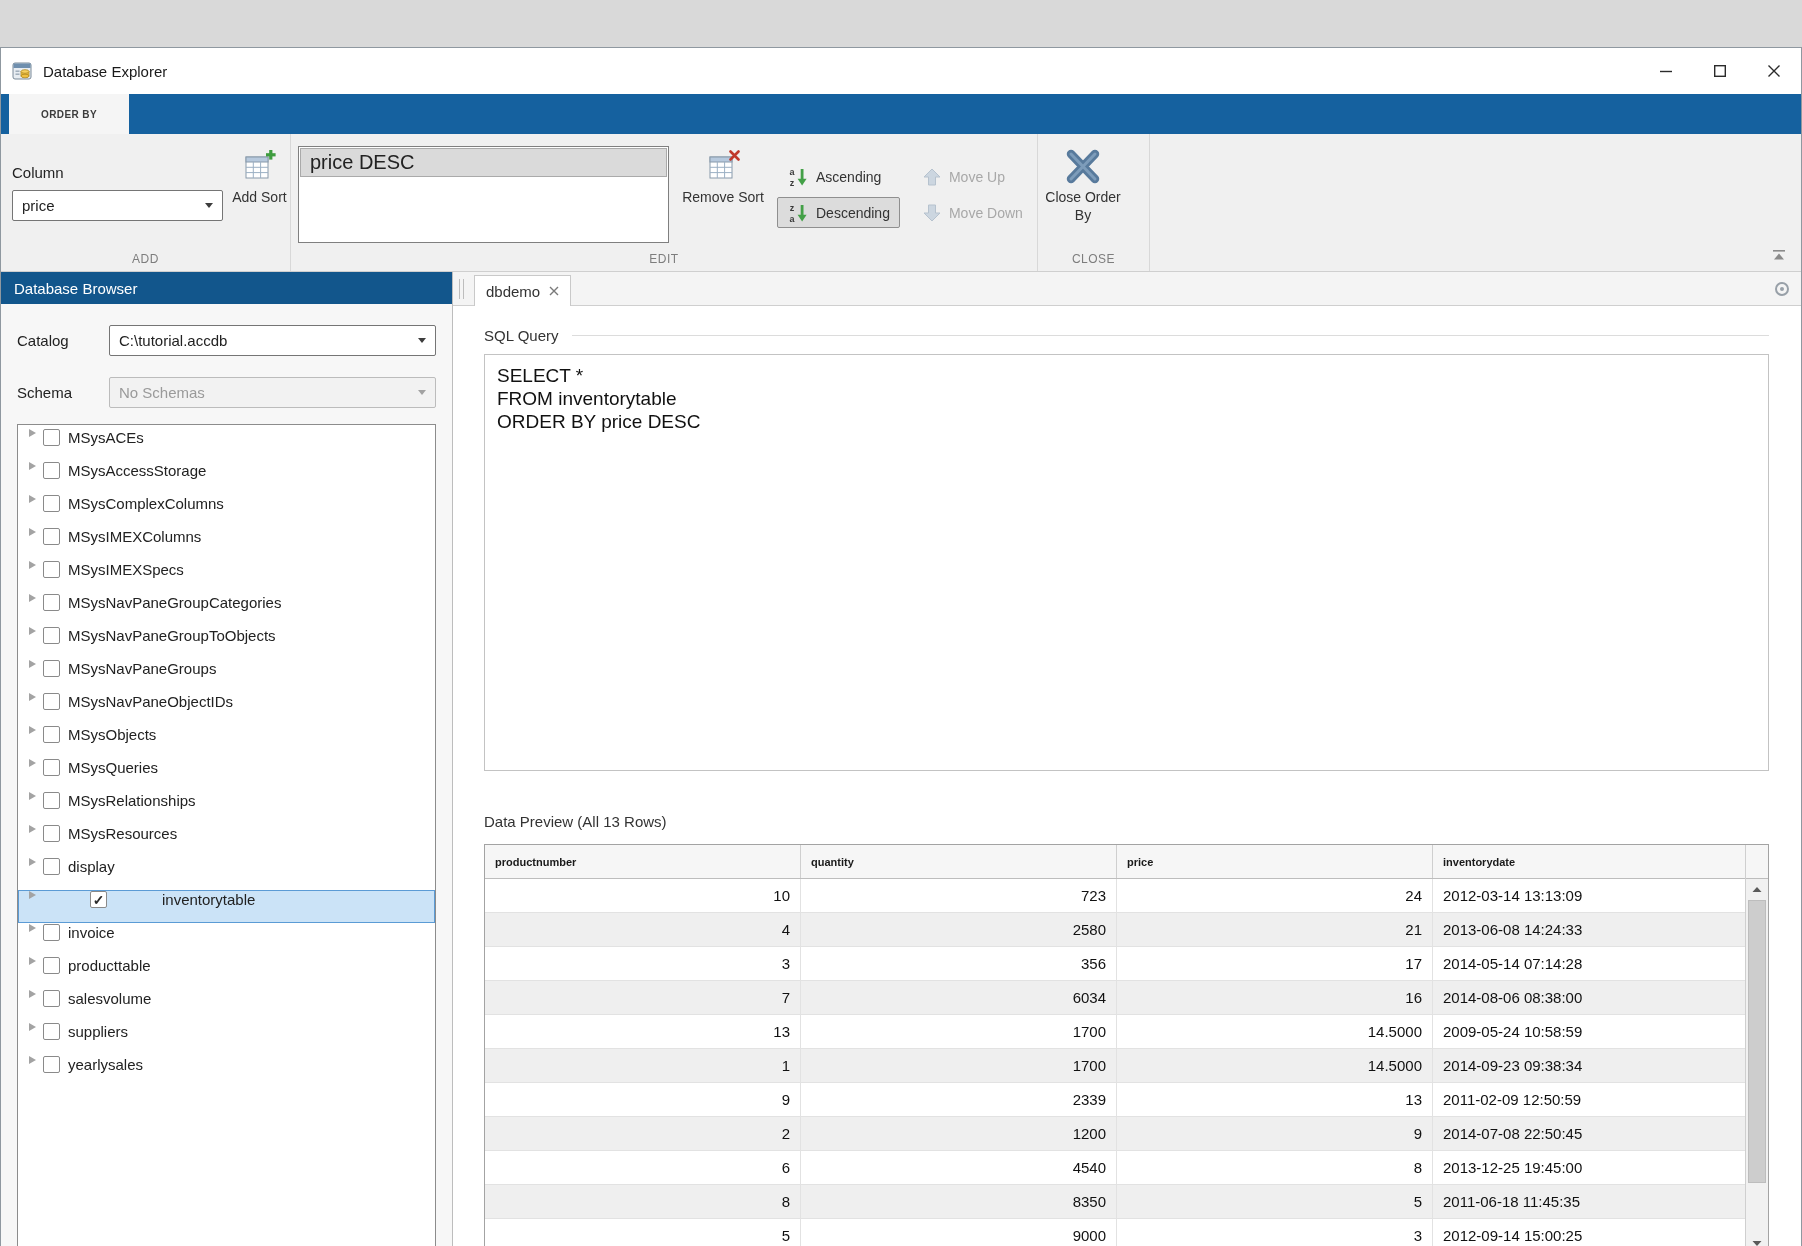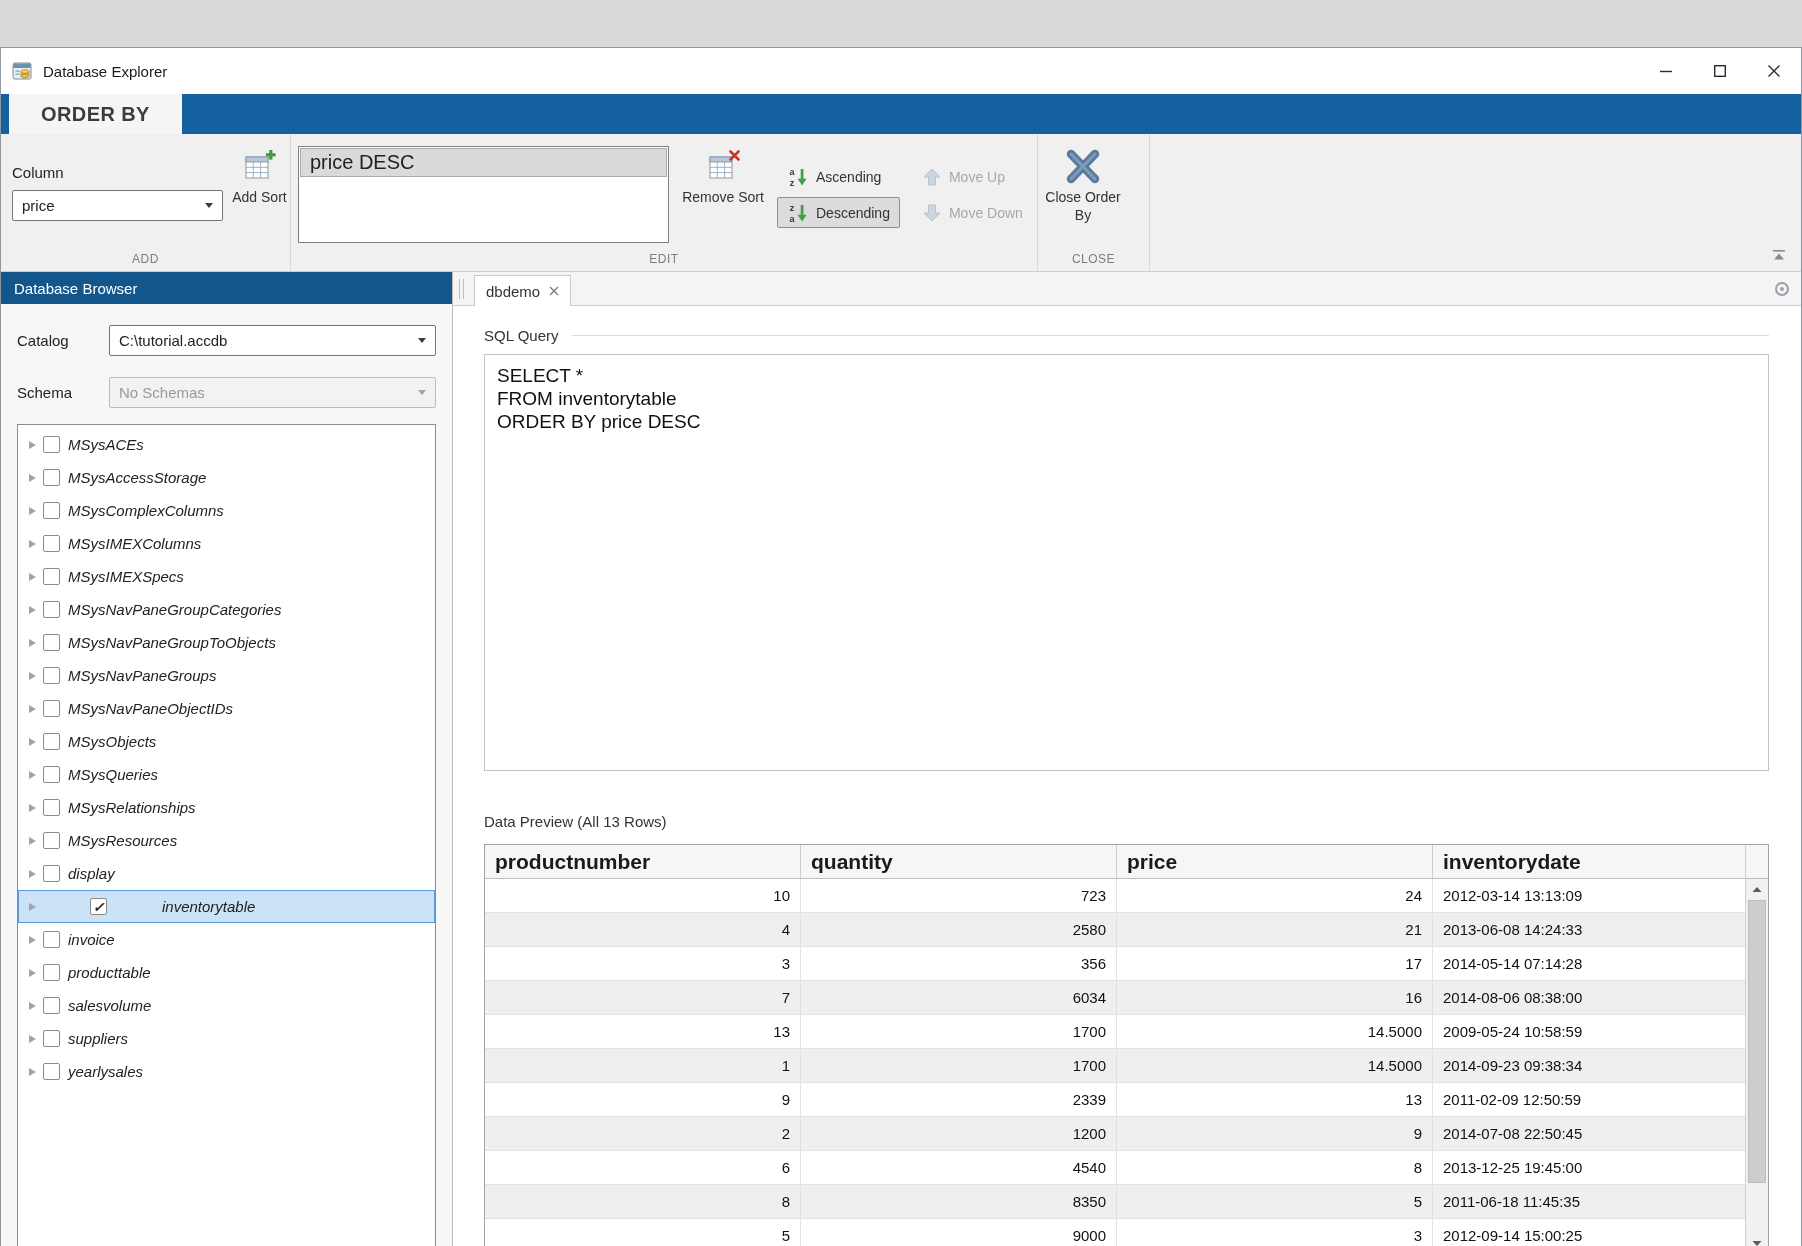--- a/index.html
+++ b/index.html
@@ -9,21 +9,21 @@
 
   
   .titlebar { height:46px; flex:0 0 auto; display:flex; align-items:center; background:#fff; }
   .app-icon { margin-left:11px; display:flex; }
   .title-text { margin-left:11px; font-size:15px; color:#1a1a1a; }
   .win-controls { margin-left:auto; display:flex; height:100%; }
   .win-btn { width:54px; height:100%; display:flex; align-items:center; justify-content:center; }
 
   
   .tabstrip { height:40px; flex:0 0 auto; background:#15619f; display:flex; }
-  .ribbon-tab { margin-left:8px; padding:0 32px; background:#f5f5f5; display:flex; align-items:center; font-size:20px; font-weight:bold; color:#3c3c3c; letter-spacing:.4px; }
+  .ribbon-tab { margin-left:8px; padding:0 32px; background:#f5f5f5; display:flex; align-items:center; font-size:10px; font-weight:bold; color:#3c3c3c; letter-spacing:.4px; }
 
   
   .toolbar { height:138px; flex:0 0 auto; background:#f0f0f0; border-bottom:1px solid #cfcfcf; display:flex; }
   .section { position:relative; display:flex; align-items:flex-start; flex:0 0 auto; }
   .section + .section { border-left:1px solid #d8d8d8; }
   .section-label { position:absolute; bottom:5px; left:0; right:0; text-align:center; font-size:12px; color:#7d7d7d; letter-spacing:.5px; }
   .sec-add { width:289px; }
   .sec-edit { width:747px; }
   .sec-close { width:112px; justify-content:flex-start; }
   .sec-filler { flex:1 1 auto; }
@@ -59,21 +59,21 @@
   
   .main { flex:1 1 auto; display:flex; min-height:0; }
 
   
   .left-panel { width:452px; flex:0 0 auto; background:#f7f7f7; border-right:1px solid #bdbdbd; display:flex; flex-direction:column; min-height:0; }
   .browser-header { height:32px; flex:0 0 auto; background:#12568c; color:#fff; font-size:15px; display:flex; align-items:center; padding-left:13px; }
   .field-row { display:flex; align-items:center; margin:21px 16px 0 16px; flex:0 0 auto; }
   .field-row .field-label { width:92px; font-size:15px; color:#222; flex:0 0 auto; }
   .field-row .dropdown { flex:1 1 auto; }
   .tree-box { margin:16px 16px 14px 16px; border:1px solid #8c8c8c; background:#fff; flex:1 1 auto; overflow:hidden; padding-top:3px; }
-  .tree-item { height:33px; display:flex; align-items:center; padding-left:5px; border:1px solid transparent;font-style:italic; }
+  .tree-item { height:33px; display:flex; padding-left:5px; border:1px solid transparent; }
   .tree-item.selected { background:#cbe3f7; border-color:#5b9bd5;gap:47px; }
   .twisty { width:0; height:0; border-left:7px solid #a3a3a3; border-top:4.5px solid transparent; border-bottom:4.5px solid transparent; margin:0 7px 0 5px; flex:0 0 auto; }
   .cbx { width:17px; height:17px; border:1px solid #8a8a8a; border-radius:2px; background:#fff; margin-right:8px; display:flex; align-items:center; justify-content:center; font-size:14px; color:#2b2b2b; flex:0 0 auto; }
   .cbx.checked::after { content:"✓"; font-weight:bold; line-height:1; }
   .tree-label { font-size:15px; color:#222; white-space:nowrap; }
   .panel-bottom { flex:0 0 auto; height:27px; border-top:1px solid #d6d6d6; background:#f0f0f0; display:flex; align-items:center; padding-left:10px; }
 
   
   .right-panel { flex:1 1 auto; display:flex; flex-direction:column; min-width:0; background:#fff; }
   .doc-tabbar { height:34px; flex:0 0 auto; background:#f4f4f4; border-bottom:1px solid #cfcfcf; display:flex; align-items:flex-end; position:relative; }
@@ -85,21 +85,21 @@
   .doc-content { flex:1 1 auto; padding:12px 32px 0 31px; display:flex; flex-direction:column; min-height:0; overflow:hidden; }
   .group-row { display:flex; align-items:center; margin-top:9px; flex:0 0 auto; }
   .group-label { font-size:15px; color:#333; flex:0 0 auto; }
   .group-line { flex:1 1 auto; height:1px; background:#dcdcdc; margin-left:14px; }
   .sql-box { margin-top:10px; height:417px; flex:0 0 auto; border:1px solid #c3c3c3; background:#fff; padding:9px 12px; font-size:19px; color:#111; line-height:1.22; white-space:pre-line; }
   .preview-row { margin-top:42px; }
 
   .preview-table { margin-top:14px; height:410px; flex:0 0 auto; border:1px solid #a3a3a3; display:flex; background:#fff; }
   .table-main { flex:1 1 auto; display:flex; flex-direction:column; min-width:0; overflow:hidden; }
   .thead { display:grid; grid-template-columns:316px 316px 316px 1fr; height:34px; flex:0 0 auto; background:#f6f6f6; border-bottom:1px solid #bdbdbd; }
-  .th { display:flex; align-items:center; padding:0 10px; font-size:21px; font-weight:bold; color:#1a1a1a; border-right:1px solid #cfcfcf; }
+  .th { display:flex; align-items:center; padding:0 10px; font-size:11px; font-weight:bold; color:#1a1a1a; border-right:1px solid #cfcfcf; }
   .th:last-child { border-right:none; }
   .tbody { flex:1 1 auto; overflow:hidden; }
   .trow { display:grid; grid-template-columns:316px 316px 316px 1fr; height:34px; border-bottom:1px solid #e2e2e2; font-size:15px; color:#111; }
   .trow:nth-child(even) { background:#efefef; }
   .td { display:flex; align-items:center; padding:0 10px; border-right:1px solid #e2e2e2; min-width:0; }
   .td:last-child { border-right:none; }
   .td.num { justify-content:flex-end; }
 
   .table-scroll { width:23px; flex:0 0 auto; border-left:1px solid #cfcfcf; display:flex; flex-direction:column; background:#f1f1f1; }
   .sb-spacer { height:34px; flex:0 0 auto; background:#f6f6f6; border-bottom:1px solid #bdbdbd; }

